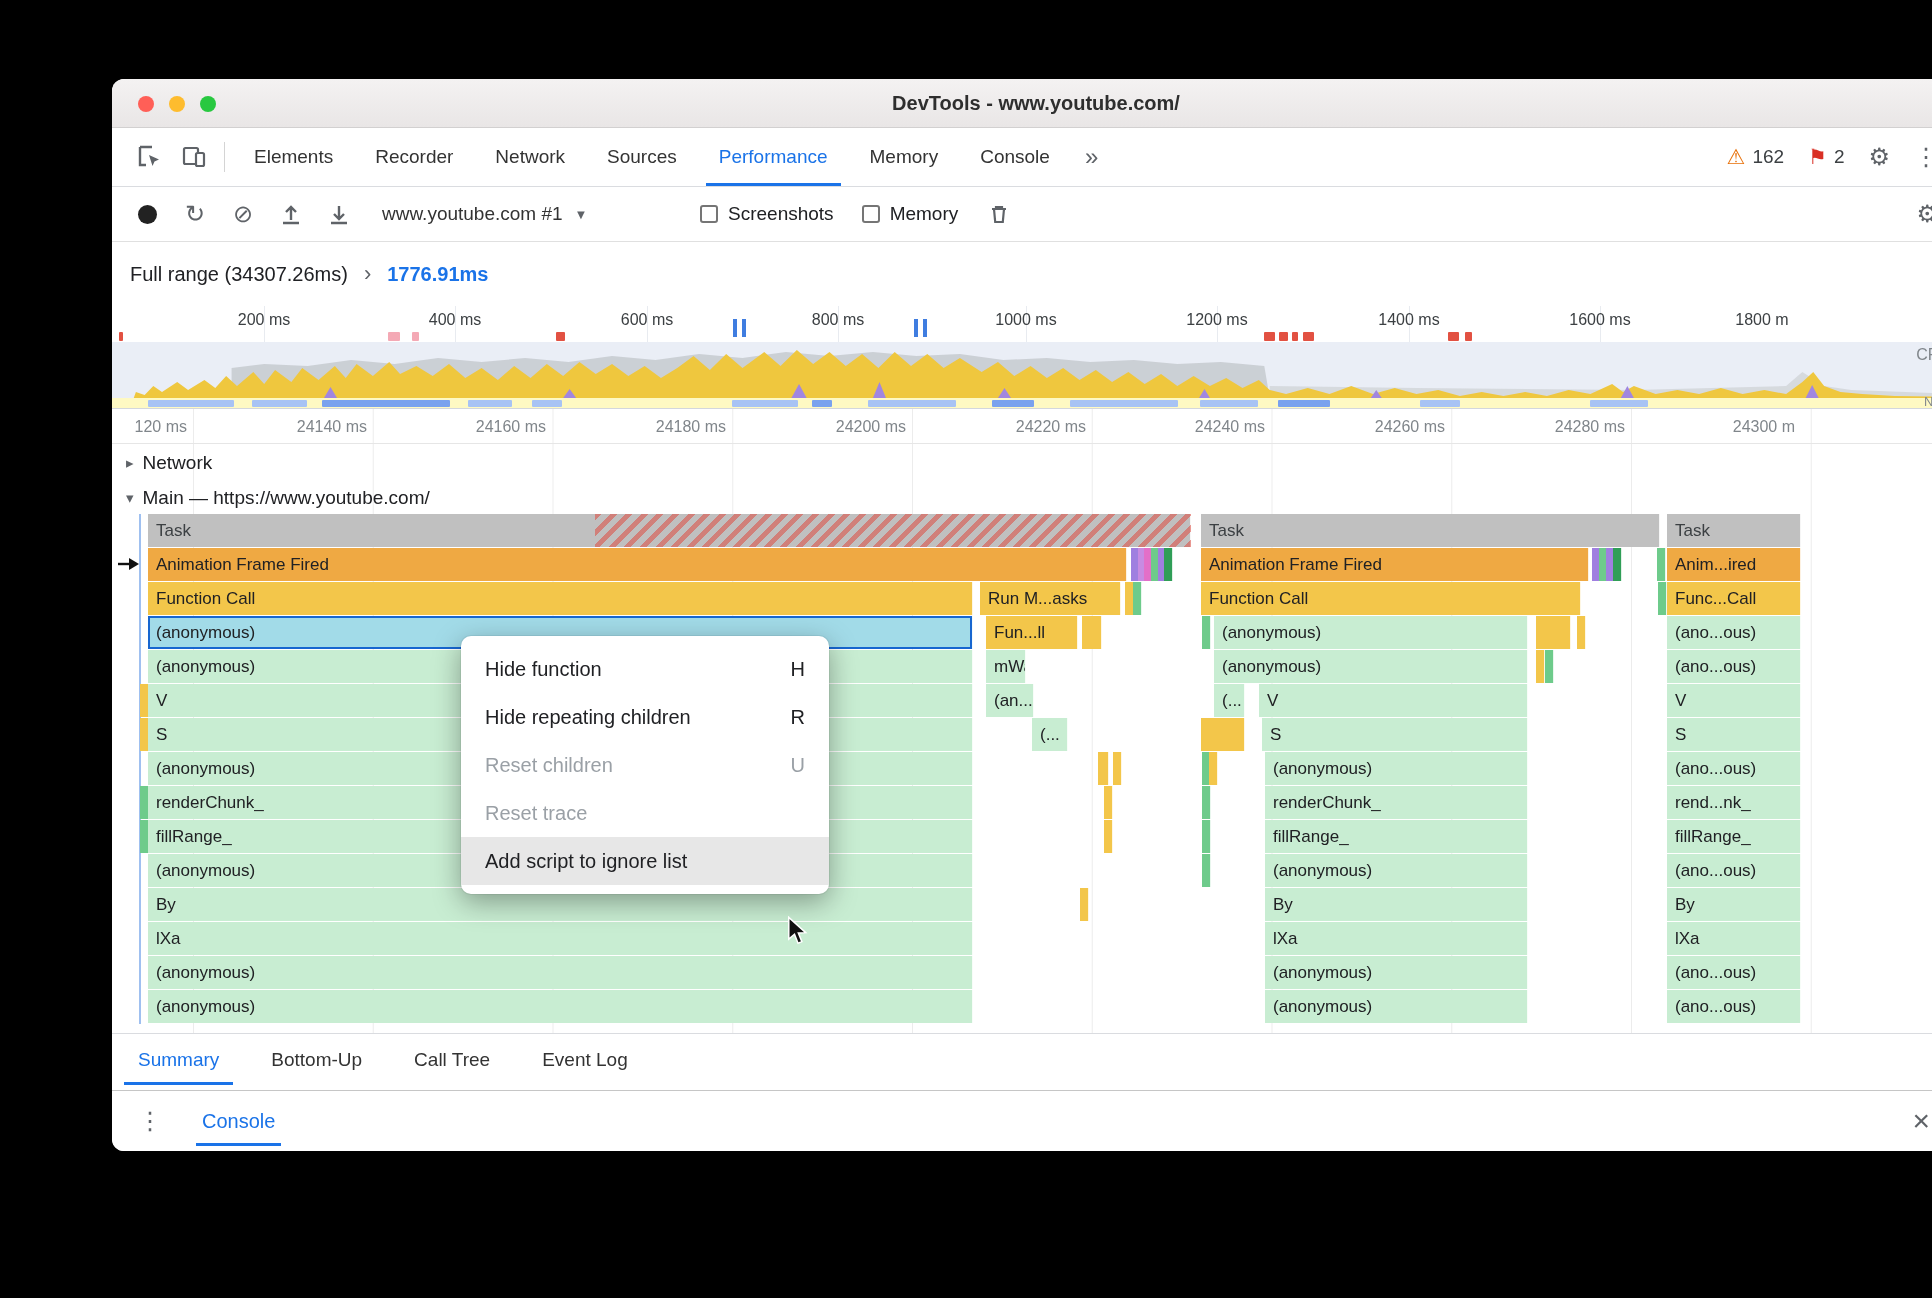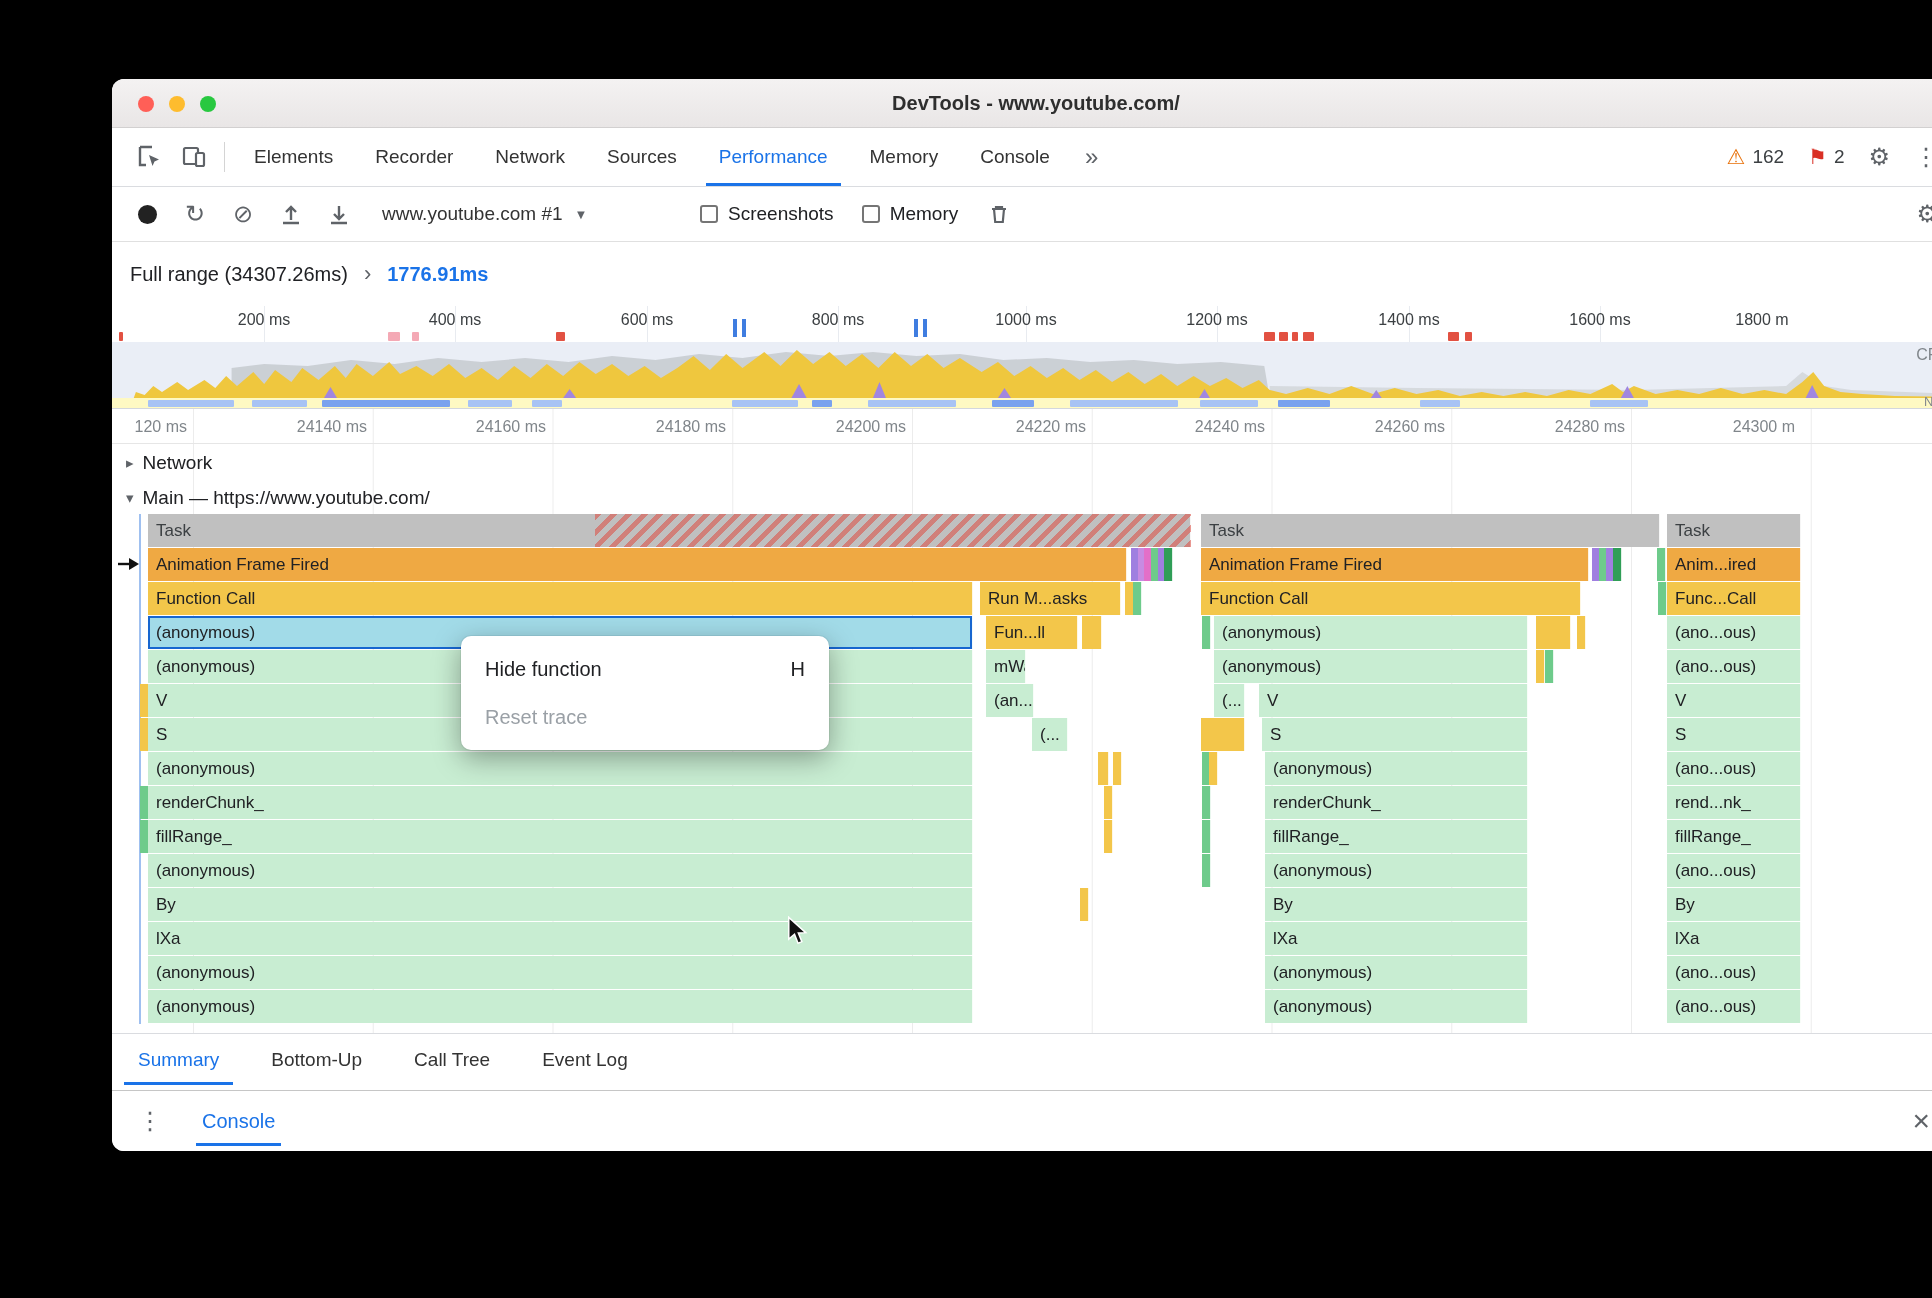--- a/index.html
+++ b/index.html
@@ -431,22 +431,34 @@
     <span class="drawer-dots">⋮</span>
     <span class="drawer-tab">Console</span>
     <span class="drawer-close">×</span>
   </div>
 
   <div class="ctx">
     <div class="ctx-item">
       <span>Hide function</span>
       <span class="sc">H</span>
     </div>
+    <div class="ctx-item">
+      <span>Hide repeating children</span>
+      <span class="sc">R</span>
+    </div>
+    <div class="ctx-item disabled">
+      <span>Reset children</span>
+      <span class="sc">U</span>
+    </div>
     <div class="ctx-item disabled">
       <span>Reset trace</span>
+      <span class="sc"></span>
+    </div>
+    <div class="ctx-item highlighted">
+      <span>Add script to ignore list</span>
       <span class="sc"></span>
     </div>
   </div>
 
 </div>
 
 <span class="cursor">
   <svg width="26" height="30" viewBox="0 0 17 22">
       <path d="M1 1 L1 17 L5.2 13.4 L7.8 20 L10.6 18.8 L8 12.4 L13.4 12.2 Z" fill="#111" stroke="#fff" stroke-width="1.1"></path>
     </svg>

